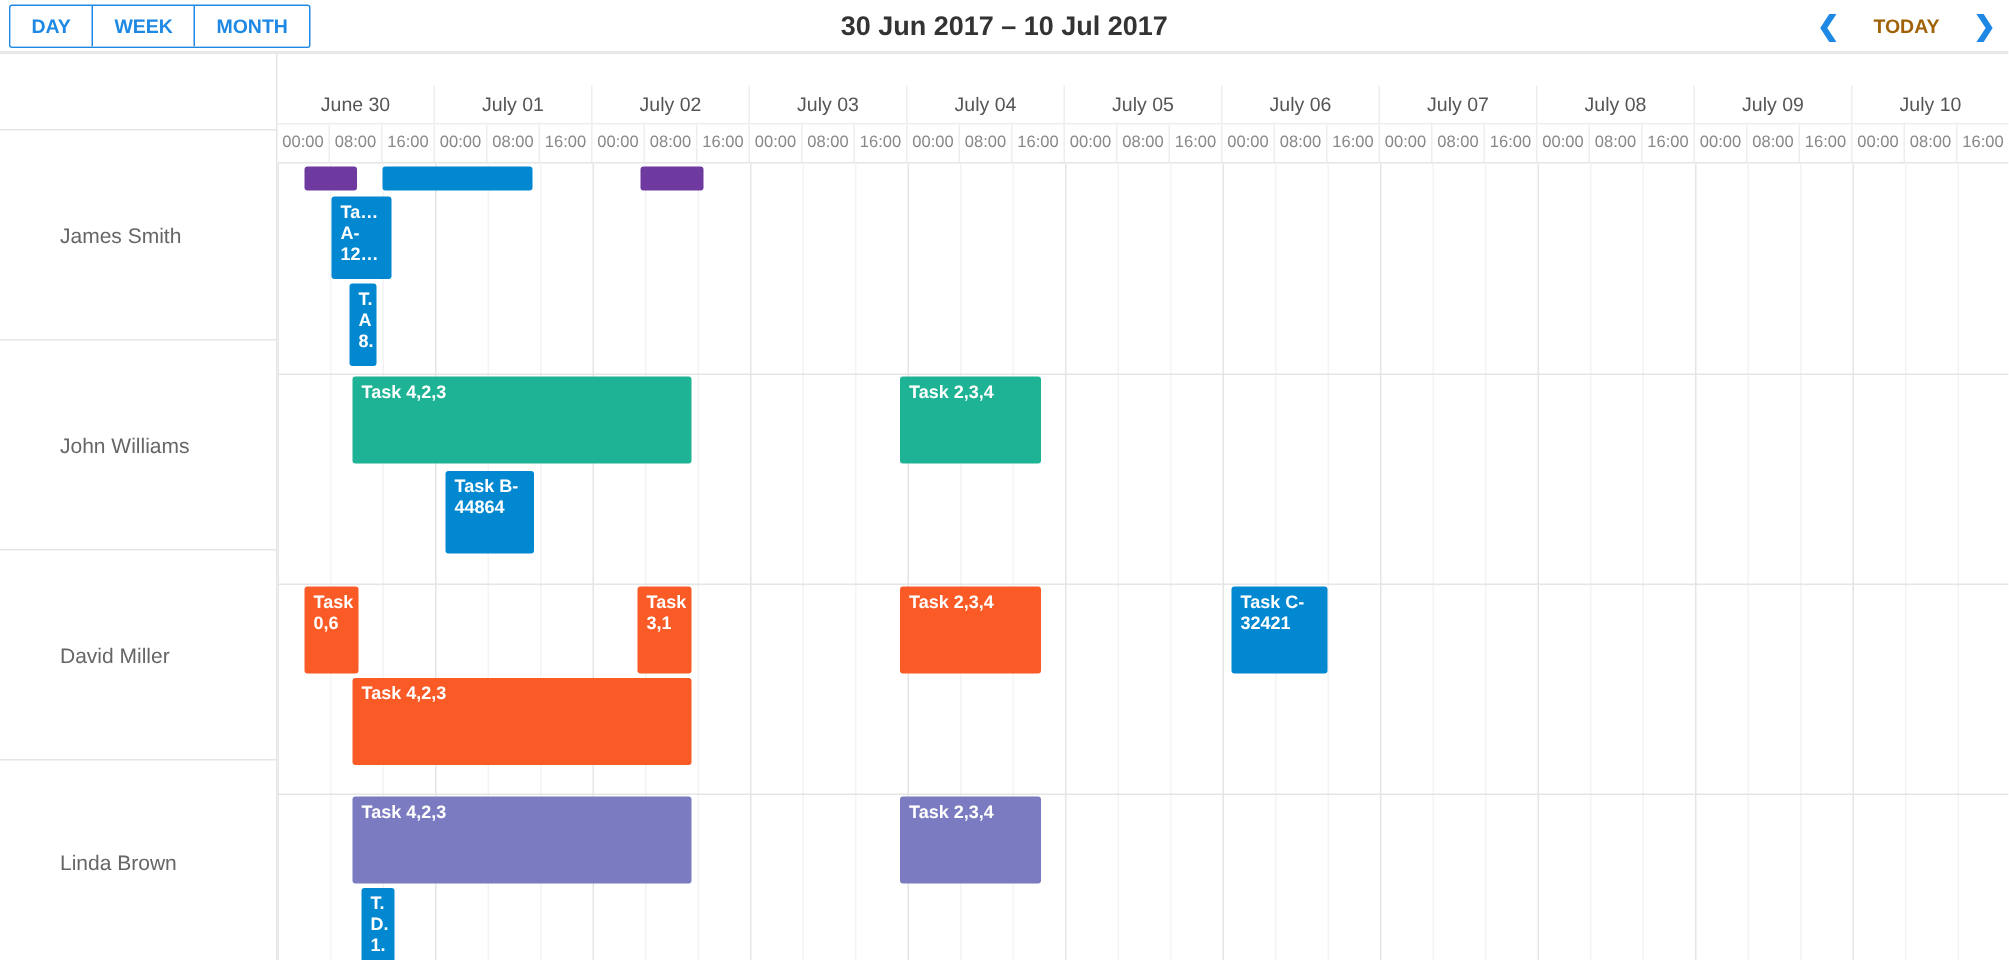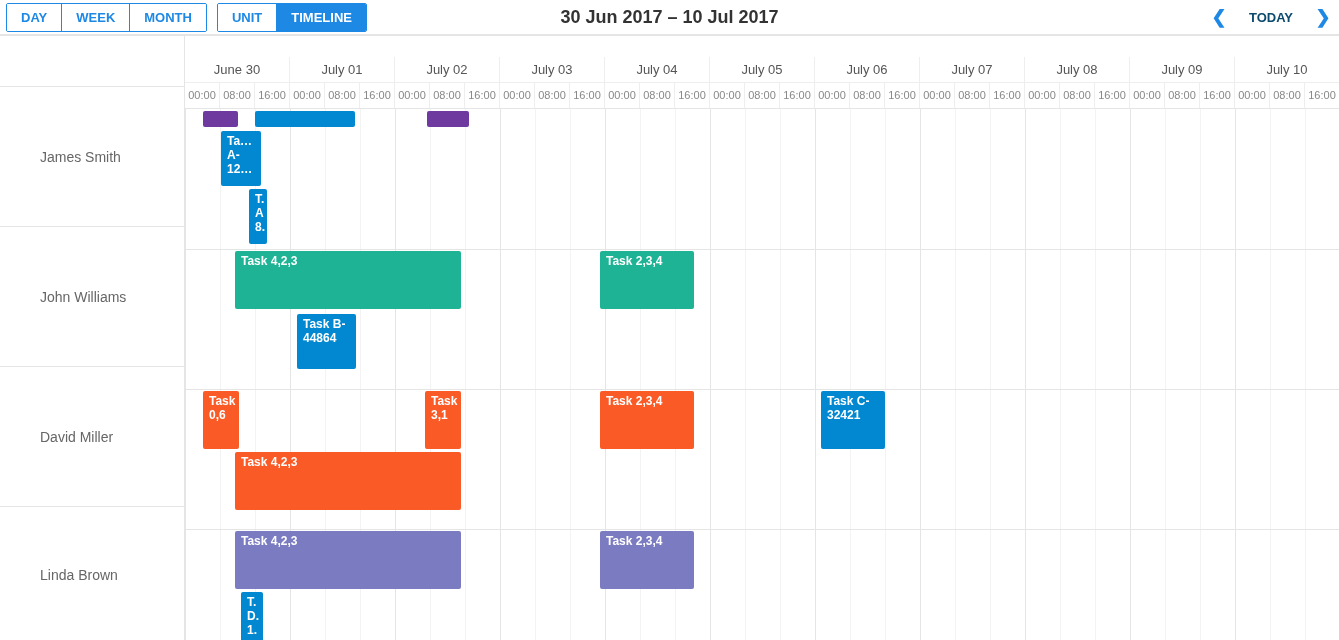--- a/index.html
+++ b/index.html
@@ -54,21 +54,21 @@
     display: flex;
     align-items: center;
     gap: 20px;
   }
   .nav .chevron {
     width: 20px; height: 20px;
     display:flex; align-items:center; justify-content:center;
     color:#1e88e5; cursor:pointer; font-size:18px; font-weight:bold;
   }
   .nav .today {
-    color:#0c4a6e; font-weight:600; cursor:pointer;
+    color:#a16207; font-weight:600; cursor:pointer;
   }
 
   .scheduler {
     display:grid;
     grid-template-columns: 185px 1fr;
     border-top:1px solid #e5e5e5;
   }
   .col-left {
     border-right:1px solid #e5e5e5;
   }
@@ -168,24 +168,20 @@
 
 </style>
 </head>
 <body>
 
 <div class="toolbar">
   <div class="btn-group">
     <div class="btn">DAY</div>
     <div class="btn">WEEK</div>
     <div class="btn">MONTH</div>
-  </div>
-  <div class="btn-group">
-    <div class="btn">UNIT</div>
-    <div class="btn active">TIMELINE</div>
   </div>
   <div class="date-range">30 Jun 2017 – 10 Jul 2017</div>
   <div class="nav">
     <div class="chevron">
       <span>❮</span>
     </div>
     <div class="today">TODAY</div>
     <div class="chevron">
       <span>❯</span>
     </div>
@@ -296,21 +292,21 @@
           <div class="vline day" style="left: 1050px;"></div>
           <div class="vline" style="left: 1085px;"></div>
           <div class="vline" style="left: 1120px;"></div>
           <div class="row-line" style="top: 140px;"></div>
           <div class="row-line" style="top: 280px;"></div>
           <div class="row-line" style="top: 420px;"></div>
           <div class="event c-purple" style="top: 2px; left: 18px; width: 35px; height: 16px;"></div>
           <div class="event c-blue" style="top: 2px; left: 70px; width: 100px; height: 16px;"></div>
           <div class="event c-purple" style="top: 2px; left: 242px; width: 42px; height: 16px;"></div>
           <div class="event c-blue" style="top: 22px; left: 36px; width: 40px; height: 55px;"><span>Ta… A-12…</span></div>
-          <div class="event c-blue" style="top: 80px; left: 48px; width: 18px; height: 55px; margin-left: 16px;"><span>T. A 8.</span></div>
+          <div class="event c-blue" style="top: 80px; left: 48px; width: 18px; height: 55px;"><span>T. A 8.</span></div>
           <div class="event c-teal" style="top: 142px; left: 50px; width: 226px; height: 58px;"><span>Task 4,2,3</span></div>
           <div class="event c-teal" style="top: 142px; left: 415px; width: 94px; height: 58px;"><span>Task 2,3,4</span></div>
           <div class="event c-blue" style="top: 205px; left: 112px; width: 59px; height: 55px;"><span>Task B-44864</span></div>
           <div class="event c-orange" style="top: 282px; left: 18px; width: 36px; height: 58px;"><span>Task 0,6</span></div>
           <div class="event c-orange" style="top: 282px; left: 240px; width: 36px; height: 58px;"><span>Task 3,1</span></div>
           <div class="event c-orange" style="top: 282px; left: 415px; width: 94px; height: 58px;"><span>Task 2,3,4</span></div>
           <div class="event c-blue" style="top: 282px; left: 636px; width: 64px; height: 58px;"><span>Task C-32421</span></div>
           <div class="event c-orange" style="top: 343px; left: 50px; width: 226px; height: 58px;"><span>Task 4,2,3</span></div>
           <div class="event c-violet" style="top: 422px; left: 50px; width: 226px; height: 58px;"><span>Task 4,2,3</span></div>
           <div class="event c-violet" style="top: 422px; left: 415px; width: 94px; height: 58px;"><span>Task 2,3,4</span></div>

